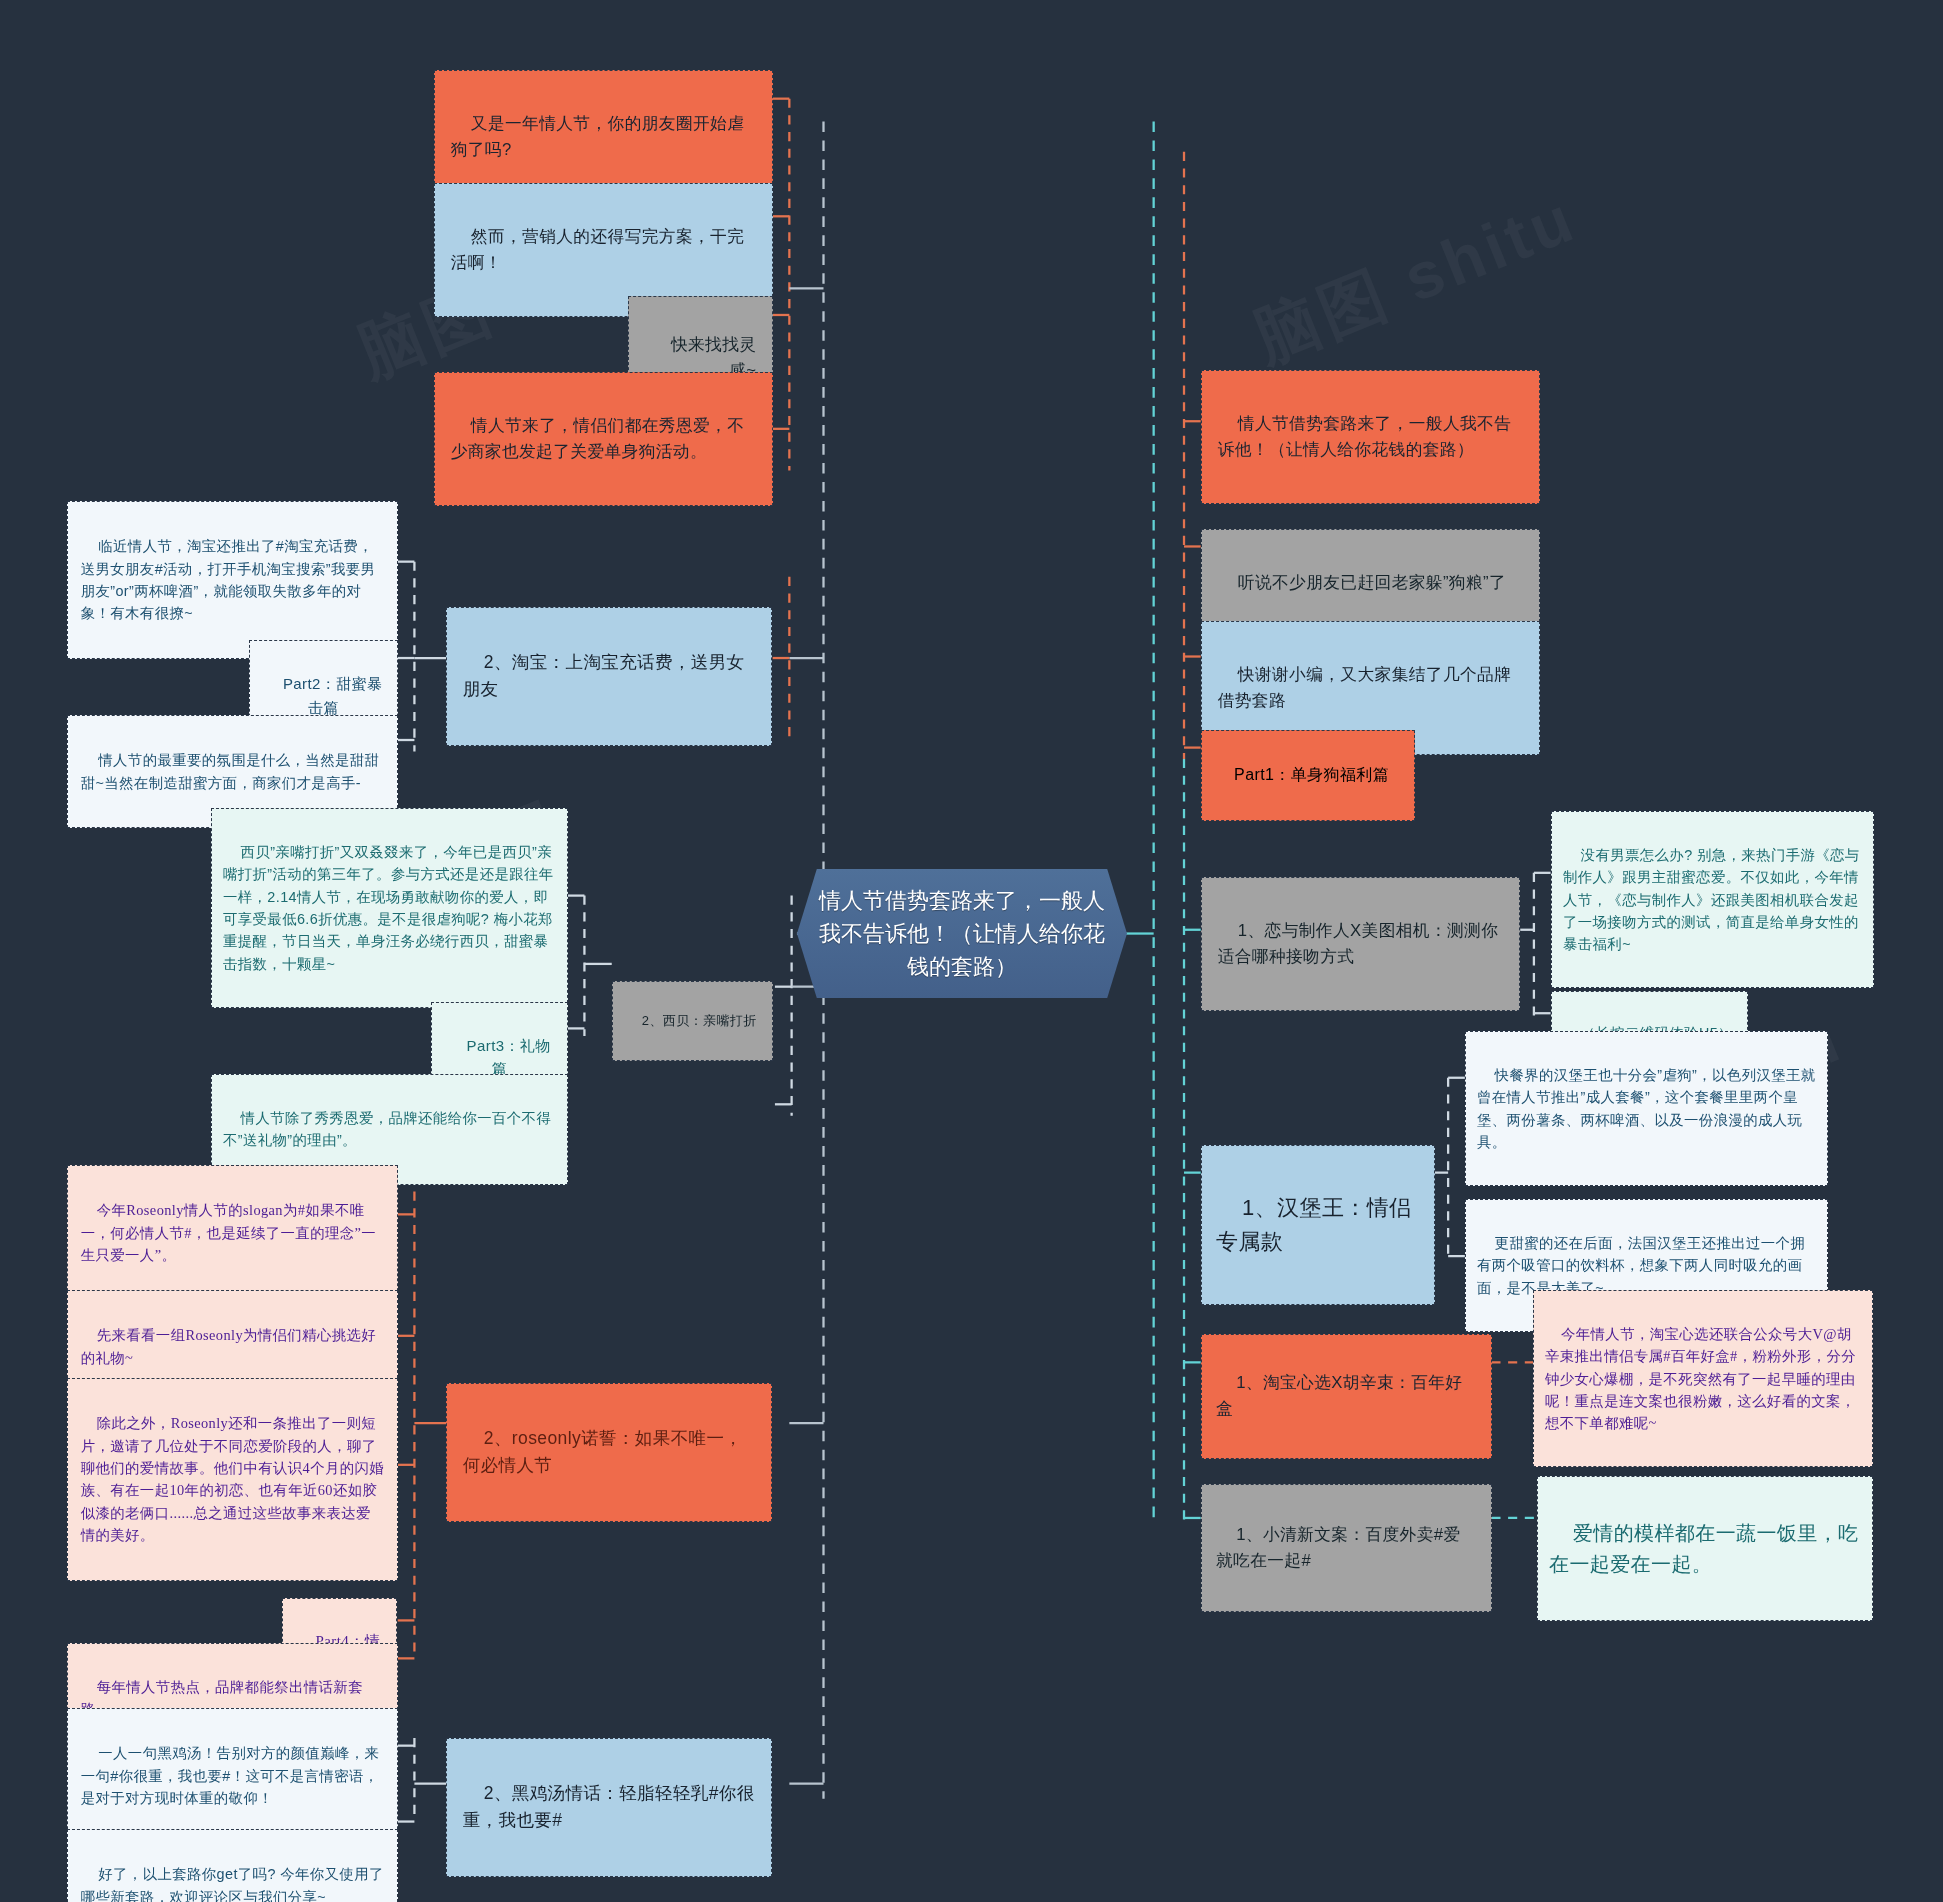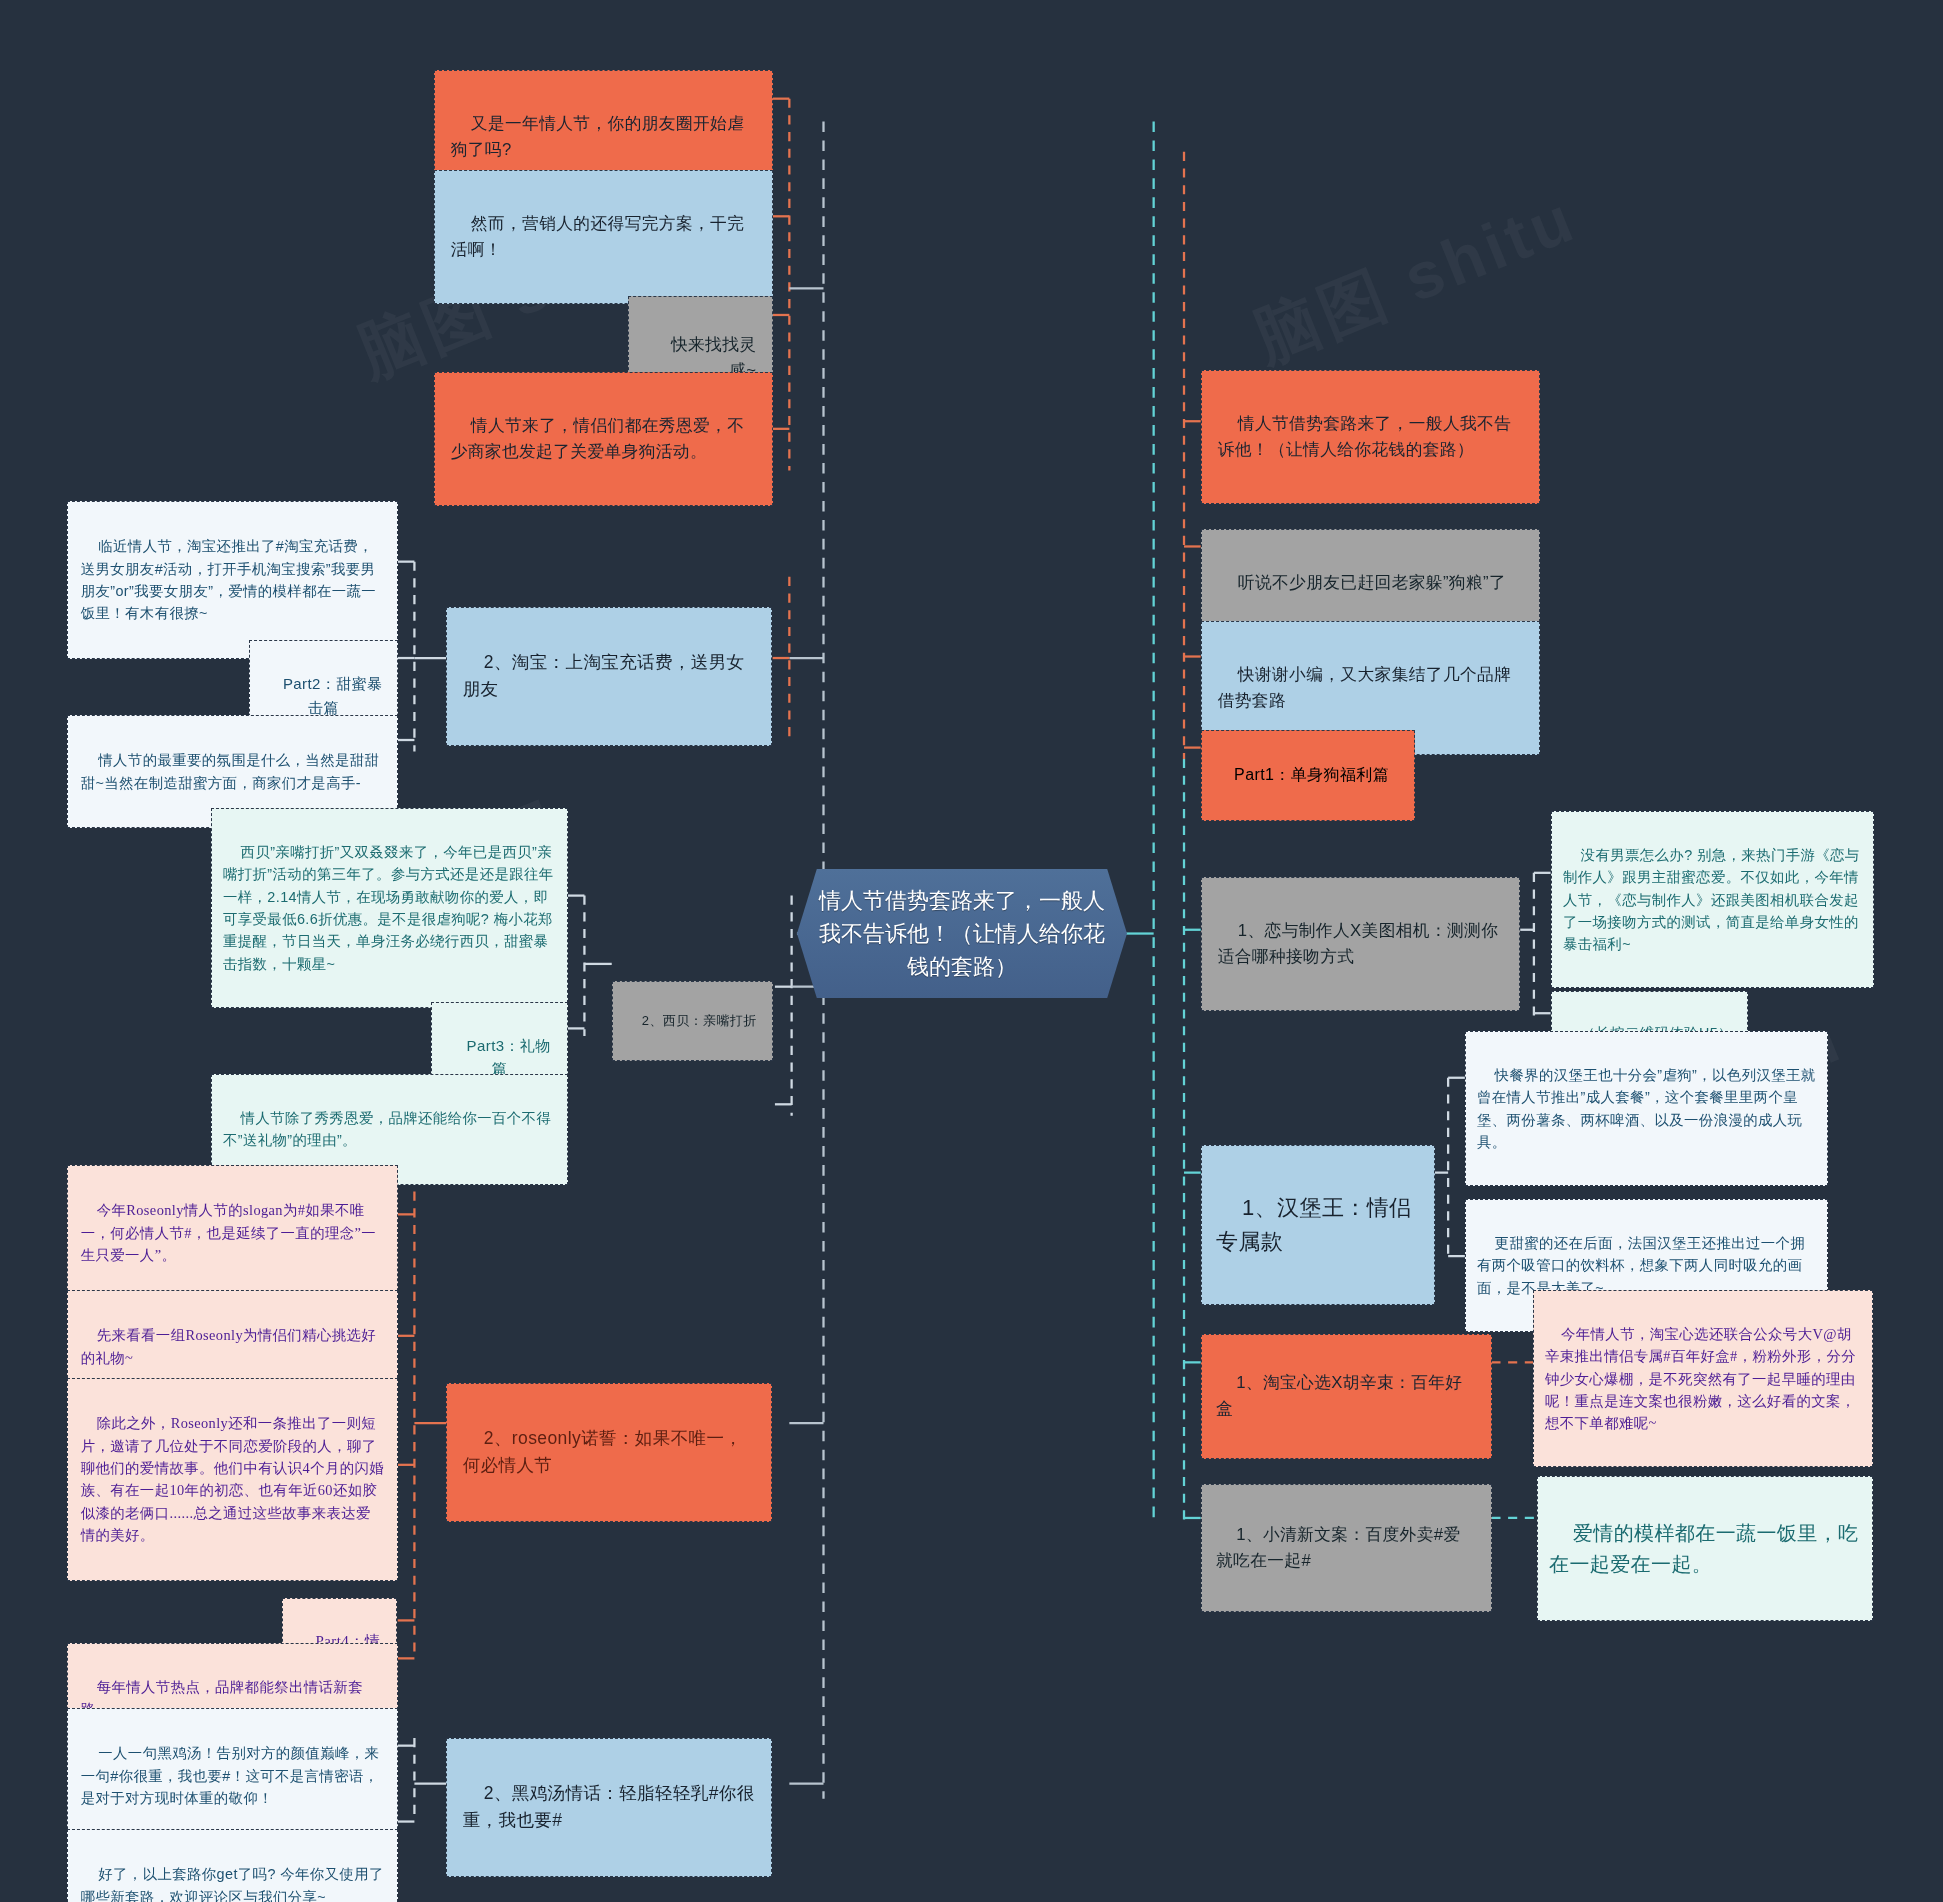--- a/index.html
+++ b/index.html
@@ -150,34 +150,34 @@
   </svg>
 
   <div id="central" style="left:797px;top:869px;width:330px;height:129px;">
     <span>情人节借势套路来了，一般人我不告诉他！（让情人给你花钱的套路）</span>
   </div>
 
   <div class="node dash t-orange" style="left:434px;top:70px;width:339px;padding:15px 16.7px;font-size:16.7px;">
     <span>又是一年情人节，你的朋友圈开始虐狗了吗?</span>
   </div>
 
-  <div class="node dash t-blue" style="left:434px;top:170px;width:339px;padding:15px 16.7px;font-size:16.7px;">
+  <div class="node dash t-blue" style="left:434px;top:183px;width:339px;padding:15px 16.7px;font-size:16.7px;">
     <span>然而，营销人的还得写完方案，干完活啊！</span>
   </div>
 
   <div class="node dash t-cyan" style="left:628px;top:296px;width:145px;padding:10.6px 16.7px;font-size:16.7px;text-align:right;">
     <span>快来找找灵感~</span>
   </div>
 
   <div class="node dash t-orange" style="left:434px;top:372px;width:339px;padding:15px 16.7px;font-size:16.7px;">
     <span>情人节来了，情侣们都在秀恩爱，不少商家也发起了关爱单身狗活动。</span>
   </div>
 
   <div class="node dash t-whiteblue" style="left:67px;top:501px;width:331px;padding:12px 13.7px;font-size:14.4px;">
-    <span>临近情人节，淘宝还推出了#淘宝充话费，送男女朋友#活动，打开手机淘宝搜索”我要男朋友”or”我要女朋友”，爱情的模样都在一蔬一饭里！有木有很撩~</span>
+    <span>临近情人节，淘宝还推出了#淘宝充话费，送男女朋友#活动，打开手机淘宝搜索”我要男朋友”or”两杯啤酒”，就能领取失散多年的对象！有木有很撩~</span>
   </div>
 
   <div class="node dash t-whiteblue" style="left:249px;top:640px;width:149px;padding:9px 13.7px;font-size:15px;text-align:center;">
     <span>Part2：甜蜜暴击篇</span>
   </div>
 
   <div class="node dash t-whiteblue" style="left:67px;top:715px;width:331px;padding:12px 13.7px;font-size:14.4px;">
     <span>情人节的最重要的氛围是什么，当然是甜甜甜~当然在制造甜蜜方面，商家们才是高手-</span>
   </div>
 

